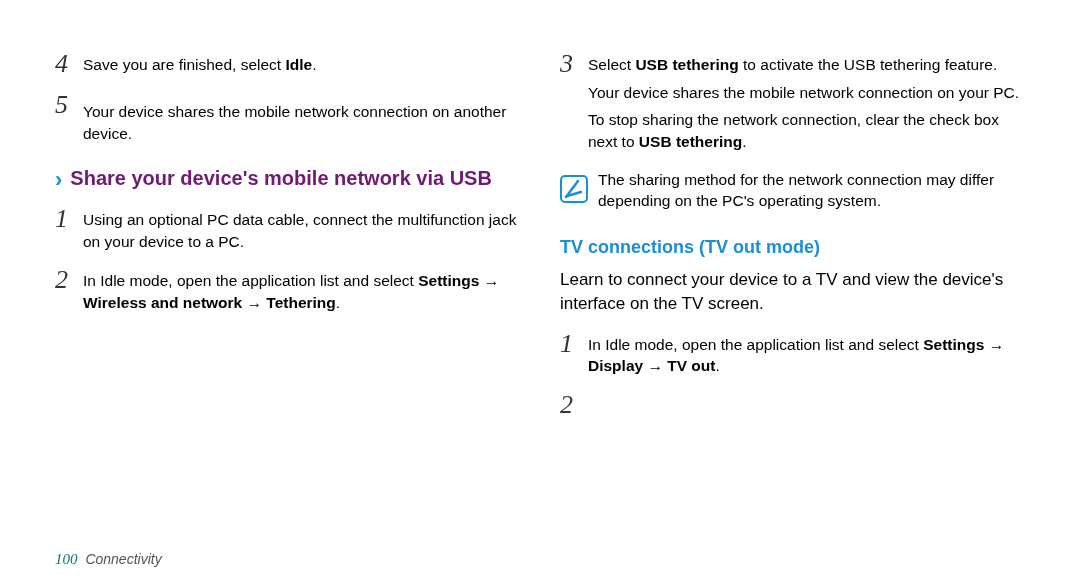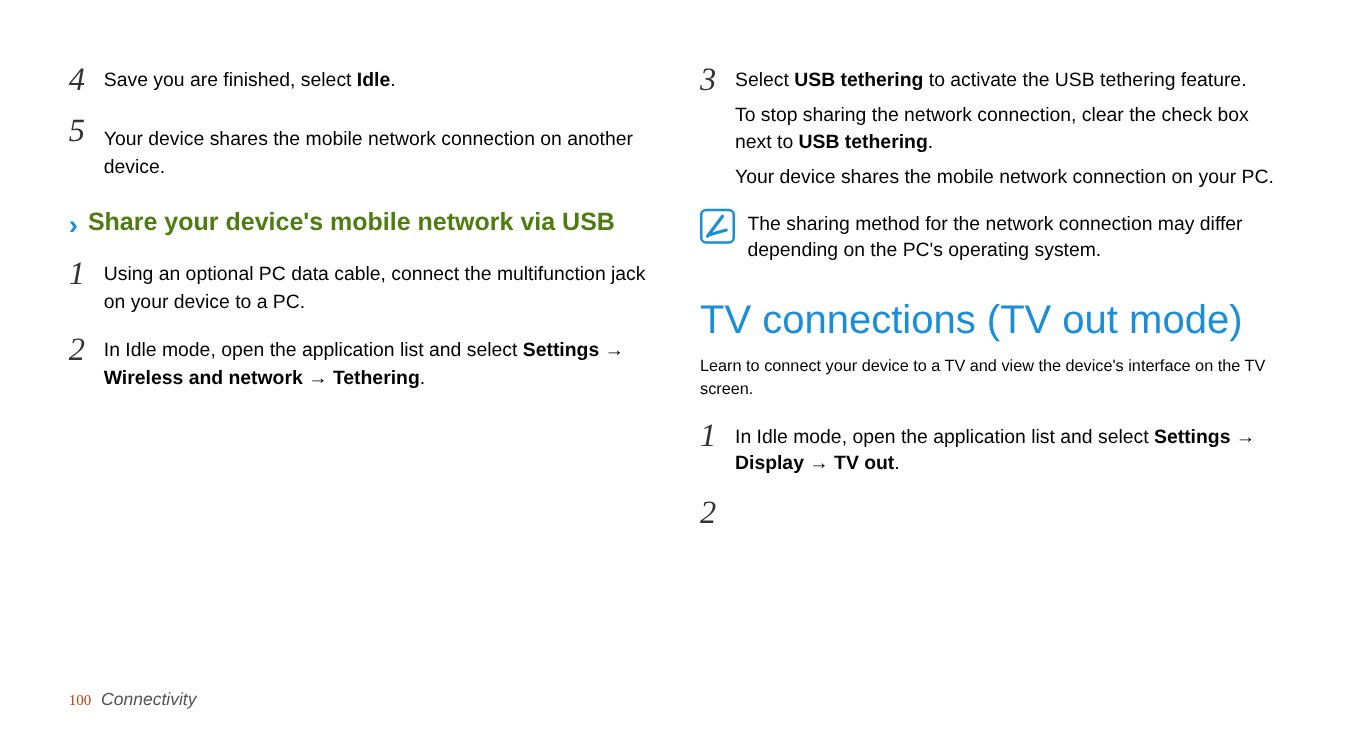--- a/index.html
+++ b/index.html
@@ -51,26 +51,26 @@
     .chevron {
       color: #1a8fd8;
       font-size: 22px;
       font-weight: bold;
       margin-right: 8px;
       line-height: 1.3;
     }
     .section-title {
       font-size: 20px;
       font-weight: bold;
-      color: #4d7c0f;
+      color: #701a75;
       line-height: 1.25;
     }
     .note-row {
       display: flex;
-      align-items: flex-start;
+      align-items: center;
       margin-top: 10px;
       margin-bottom: 24px;
     }
     .note-icon {
       width: 28px;
       height: 28px;
       border: 2.5px solid #1a8fd8;
       border-radius: 5px;
       flex-shrink: 0;
       margin-right: 10px;
@@ -81,46 +81,47 @@
       top: 1px;
       left: 1px;
     }
     .note-text {
       font-size: 15.5px;
       color: #000;
       line-height: 1.4;
       padding-top: 2px;
     }
     .big-heading {
-      font-size: 32px;
+      font-size: 18px;
       color: #1a8fd8;
-      font-weight: normal;
+      font-weight: bold;
       margin-top: 25px;
       margin-bottom: 10px;
     }
     .para {
-      font-size: 13px;
+      font-size: 17px;
       color: #000;
       line-height: 1.4;
       margin-bottom: 14px;
     }
     .continuation {
       margin-top: 6px;
     }
     .footer {
       position: absolute;
       bottom: 18px;
       left: 55px;
       font-size: 14px;
       color: #555;
     }
     .footer-page {
-      color: #c2410c;
+      color: #0f766e;
+      font-style: italic;
       font-family: Georgia, serif;
-      font-size: 12px;
+      font-size: 15px;
       margin-right: 4px;
     }
     .footer-section {
       font-style: italic;
     }
     b {
       font-weight: bold;
     }
   </style>
 </head>
@@ -161,24 +162,24 @@
     </div>
   </div>
 
   <div class="column">
     <div class="numbered-item">
       <div class="item-number">3</div>
       <div class="item-text">
         <div>
           <span>Select </span><b>USB tethering</b><span> to activate the USB tethering feature.</span>
         </div>
+        <div class="continuation">Your device shares the mobile network connection on your PC.</div>
         <div class="continuation">
           <span>To stop sharing the network connection, clear the check box next to </span><b>USB tethering</b><span>.</span>
         </div>
-        <div class="continuation">Your device shares the mobile network connection on your PC.</div>
       </div>
     </div>
 
     <div class="note-row">
       <div class="note-icon">
         <svg width="22" height="22" viewBox="0 0 22 22">
           <path d="M3 19 L15 3" stroke="#1a8fd8" stroke-width="2.5" fill="none" stroke-linecap="round"></path>
           <path d="M4 18 L18 14" stroke="#1a8fd8" stroke-width="2.5" fill="none" stroke-linecap="round"></path>
         </svg>
       </div>

